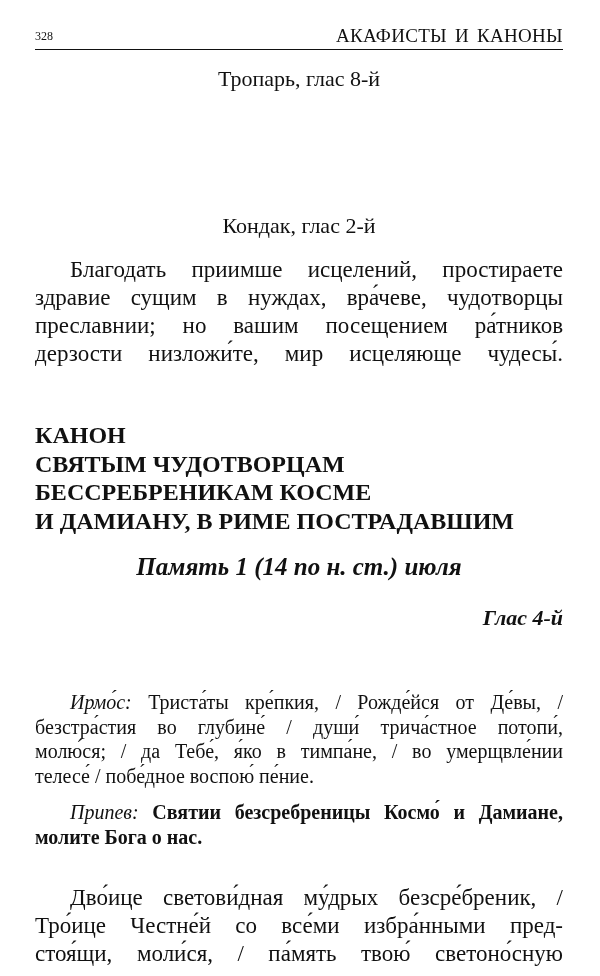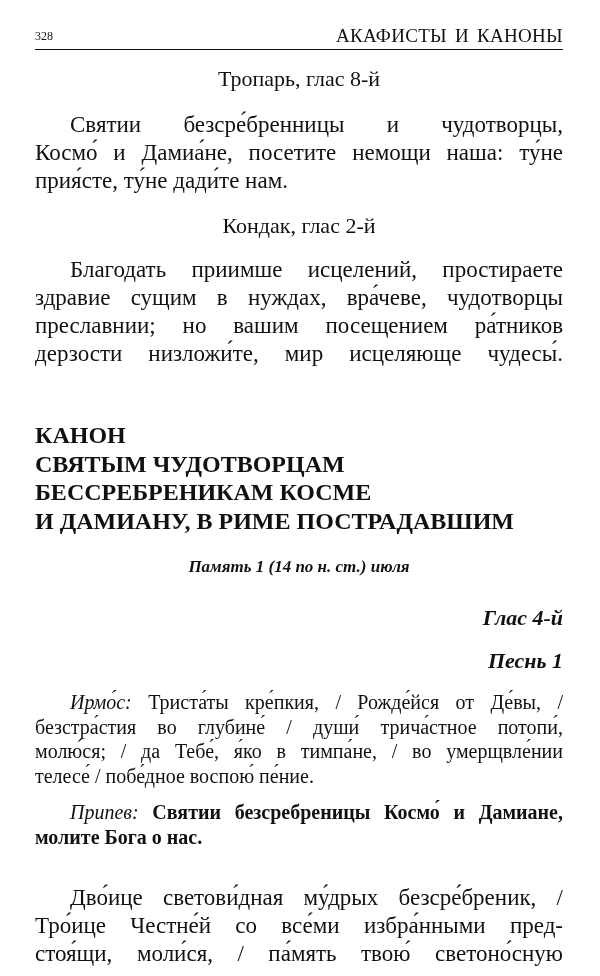--- a/index.html
+++ b/index.html
@@ -80,21 +80,21 @@
     line-height: 28.5px;
   }
   .title-line {
     display: block;
     white-space: nowrap;
   }
   .memory-line {
     text-align: center;
     font-style: italic;
     font-weight: bold;
-    font-size: 17px;
+    font-size: 25px;
     line-height: 24px;
   }
   .tone-line, .ode-line {
     text-align: right;
     font-style: italic;
     font-weight: bold;
     font-size: 22px;
     line-height: 26px;
   }
   .small-text {
@@ -112,25 +112,20 @@
 
 <div class="page">
 
   <div class="running-header">
     <span class="page-number">328</span>
     <span class="running-title">АКАФИСТЫ И КАНОНЫ</span>
   </div>
 
   <div class="abs heading-italic" style="top:66px;">Тропарь, глас 8-й</div>
 
-  <div class="abs body-text" style="top:111px;">
-    <span class="line indent">Святии безсре́бренницы и чудотворцы,</span>
-    <span class="line">Космо́ и Дамиа́не, посетите немощи наша: ту́не</span>
-    <span class="line last">прия́сте, ту́не дади́те нам.</span>
-  </div>
 
   <div class="abs heading-italic" style="top:213px;">Кондак, глас 2-й</div>
 
   <div class="abs body-text" style="top:256px;">
     <span class="line indent">Благодать приимше исцелений, простираете</span>
     <span class="line">здравие сущим в нуждах, вра́чеве, чудотворцы</span>
     <span class="line">преславнии; но вашим посещением ра́тников</span>
     <span class="line">дерзости низложи́те, мир исцеляюще чудесы́.</span>
   </div>
 
@@ -138,21 +133,20 @@
     <span class="title-line">КАНОН</span>
     <span class="title-line">СВЯТЫМ ЧУДОТВОРЦАМ</span>
     <span class="title-line">БЕССРЕБРЕНИКАМ КОСМЕ</span>
     <span class="title-line">И ДАМИАНУ, В РИМЕ ПОСТРАДАВШИМ</span>
   </div>
 
   <div class="abs memory-line" style="top:555px;">Память 1 (14 по н. ст.) июля</div>
 
   <div class="abs tone-line" style="top:605px;">Глас 4-й</div>
 
-  <div class="abs ode-line" style="top:648px;">Песнь 1</div>
 
   <div class="abs small-text" style="top:690px;">
     <span class="line indent"><span class="it">Ирмо́с:</span> <span>Триста́ты кре́пкия, / Рожде́йся от Де́вы, /</span></span>
     <span class="line">безстра́стия во глубине́ / души́ трича́стное потопи́,</span>
     <span class="line">молю́ся; / да Тебе́, я́ко в тимпа́не, / во умерщвле́нии</span>
     <span class="line last">телесе́ / побе́дное воспою́ пе́ние.</span>
   </div>
 
   <div class="abs small-text" style="top:800px;">
     <span class="line indent"><span class="it">Припев:</span> <span class="bd">Святии безсребреницы Космо́ и Дамиане,</span></span>

